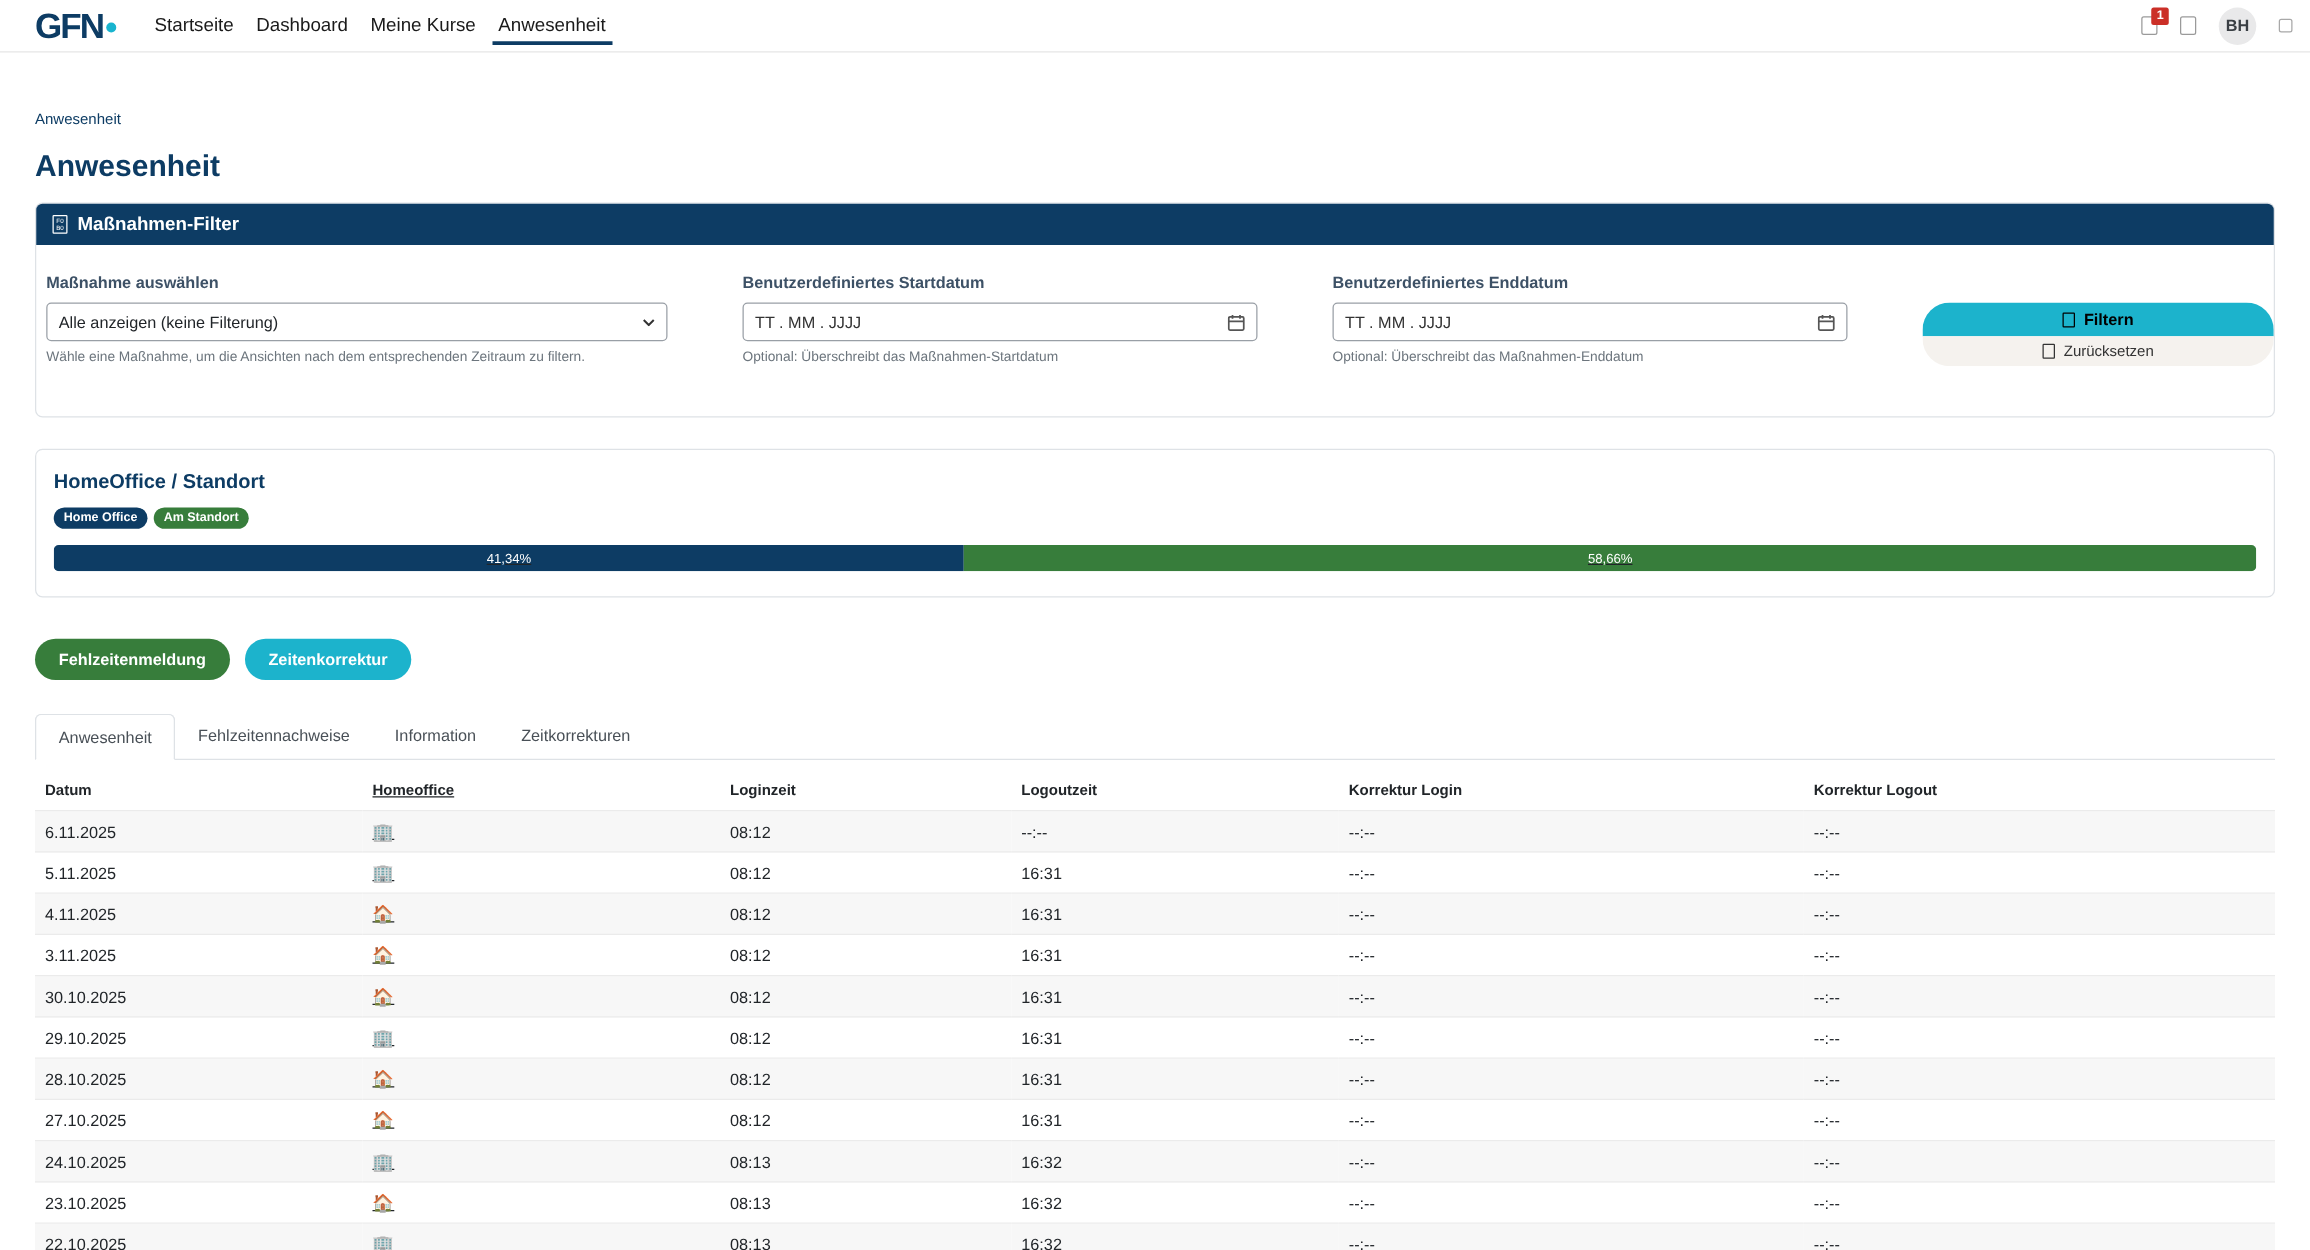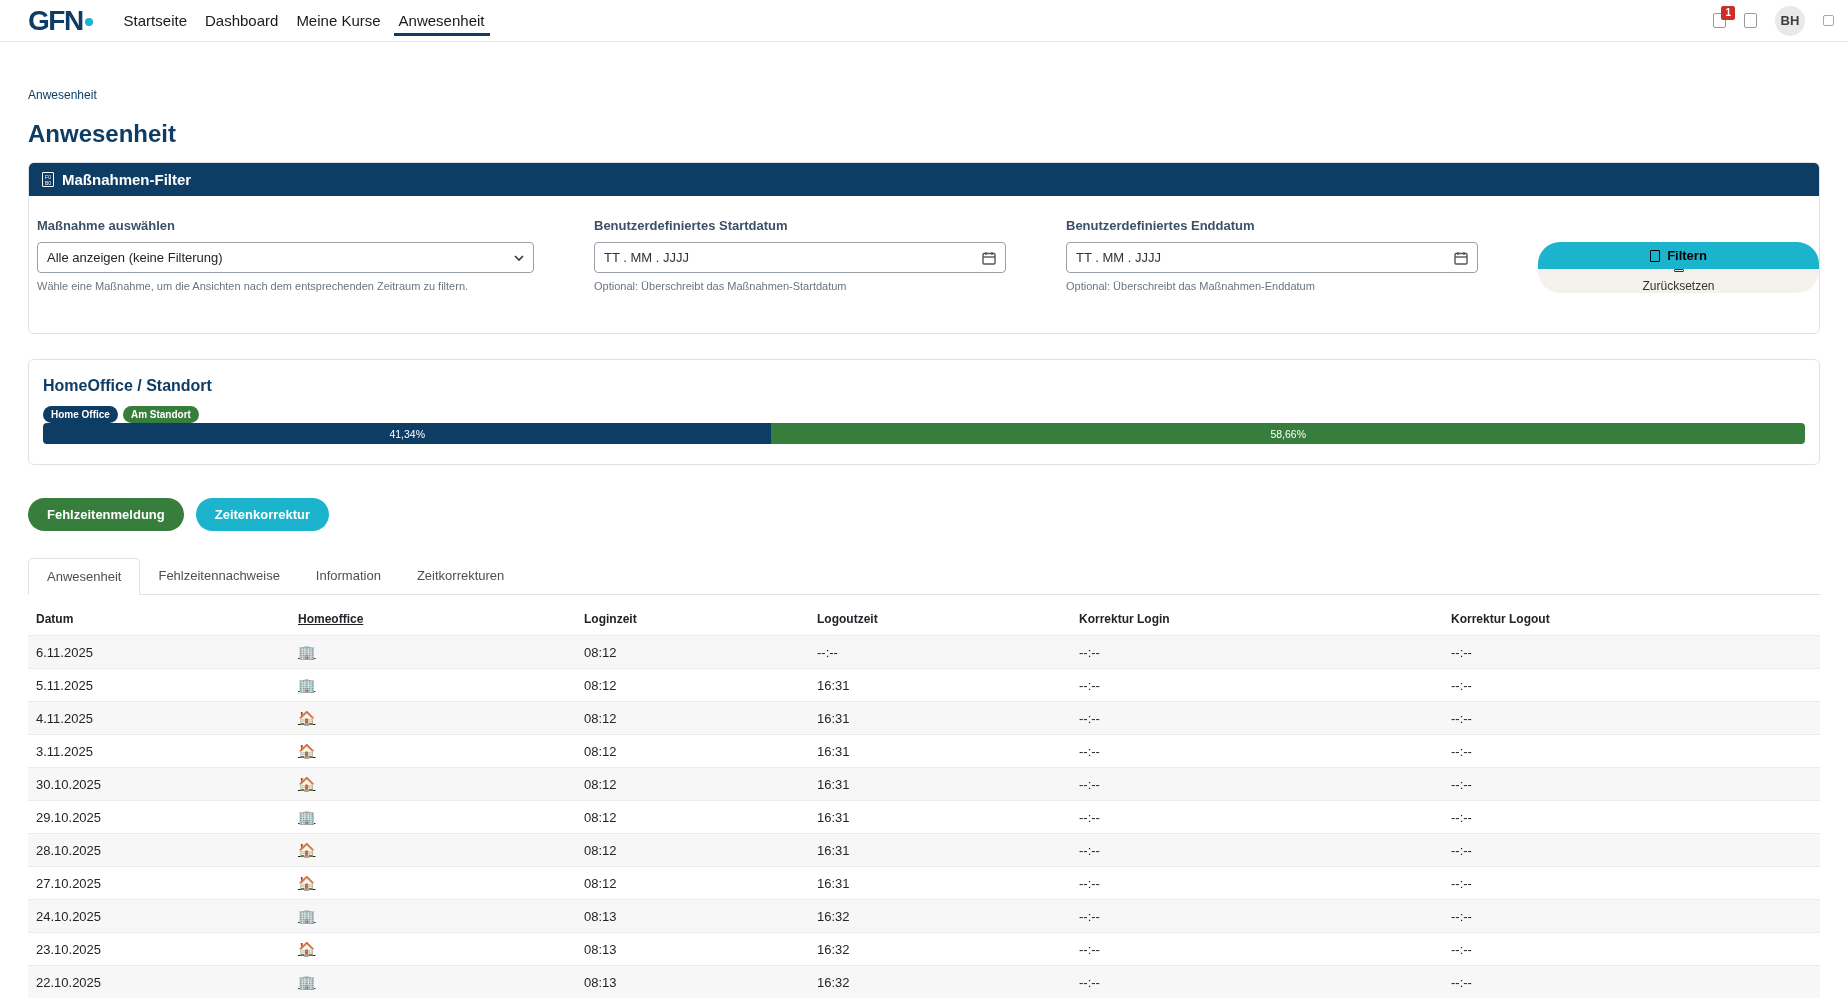--- a/index.html
+++ b/index.html
@@ -50,31 +50,31 @@
     display:flex; align-items:center; position:relative; }
   .date-box input { border:none; outline:none; flex:1; font-size:13px; color:#333;
     font-family:"Liberation Sans", sans-serif; padding:0 9px; background:transparent; }
   .cal-icon { margin-right:9px; cursor:pointer; display:flex; }
   .btn-stack { width:281px; justify-self:end; margin-top:24px; border-radius:22px; overflow:hidden; }
   .btn-filter { width:100%; height:27px; background:#1cb3cc; color:#000000; border:none; font-weight:bold;
     font-size:13px; cursor:pointer; display:flex; align-items:center; justify-content:center; gap:7px;
     font-family:"Liberation Sans", sans-serif; }
   .btn-reset { width:100%; height:24px; background:#f5f2ee; color:#333; border:none; font-size:12px;
     cursor:pointer; display:flex; align-items:center; justify-content:center; gap:7px;
-    font-family:"Liberation Sans", sans-serif;flex-direction:column; }
+    font-family:"Liberation Sans", sans-serif; }
   .tofu-sm { display:inline-block; width:10px; height:12px; border:1.2px solid currentColor; border-radius:1px; }
 
   
   .ho-card { margin-top:25px; padding:17px 14px 20px 14px; }
   .ho-title { font-size:16px; font-weight:bold; color:#0d3c64; }
   .badges { display:flex; gap:5px; margin-top:11px;align-items:flex-end; }
   .pill-badge { font-size:10px; font-weight:bold; color:#fff; padding:3px 8px; border-radius:9px; }
   .pill-navy { background:#0d3c64; }
   .pill-green { background:#377d3b; }
-  .bar { display:flex; height:21px; border-radius:4px; overflow:hidden; }
+  .bar { display:flex; height:21px; margin-top:13px; border-radius:4px; overflow:hidden;text-decoration:underline; }
   .bar-seg { display:flex; align-items:center; justify-content:center; color:#fff; font-size:10.5px; }
   .bar-home { background:#0d3c64; }
   .bar-site { background:#377d3b; }
 
   
   .actions { margin-top:33px; display:flex; gap:12px; }
   .action-btn { border:none; border-radius:17px; color:#fff; font-size:13px; font-weight:bold;
     padding:9px 19px; cursor:pointer; font-family:"Liberation Sans", sans-serif; }
   .action-green { background:#377d3b; }
   .action-cyan { background:#1cb3cc; }

